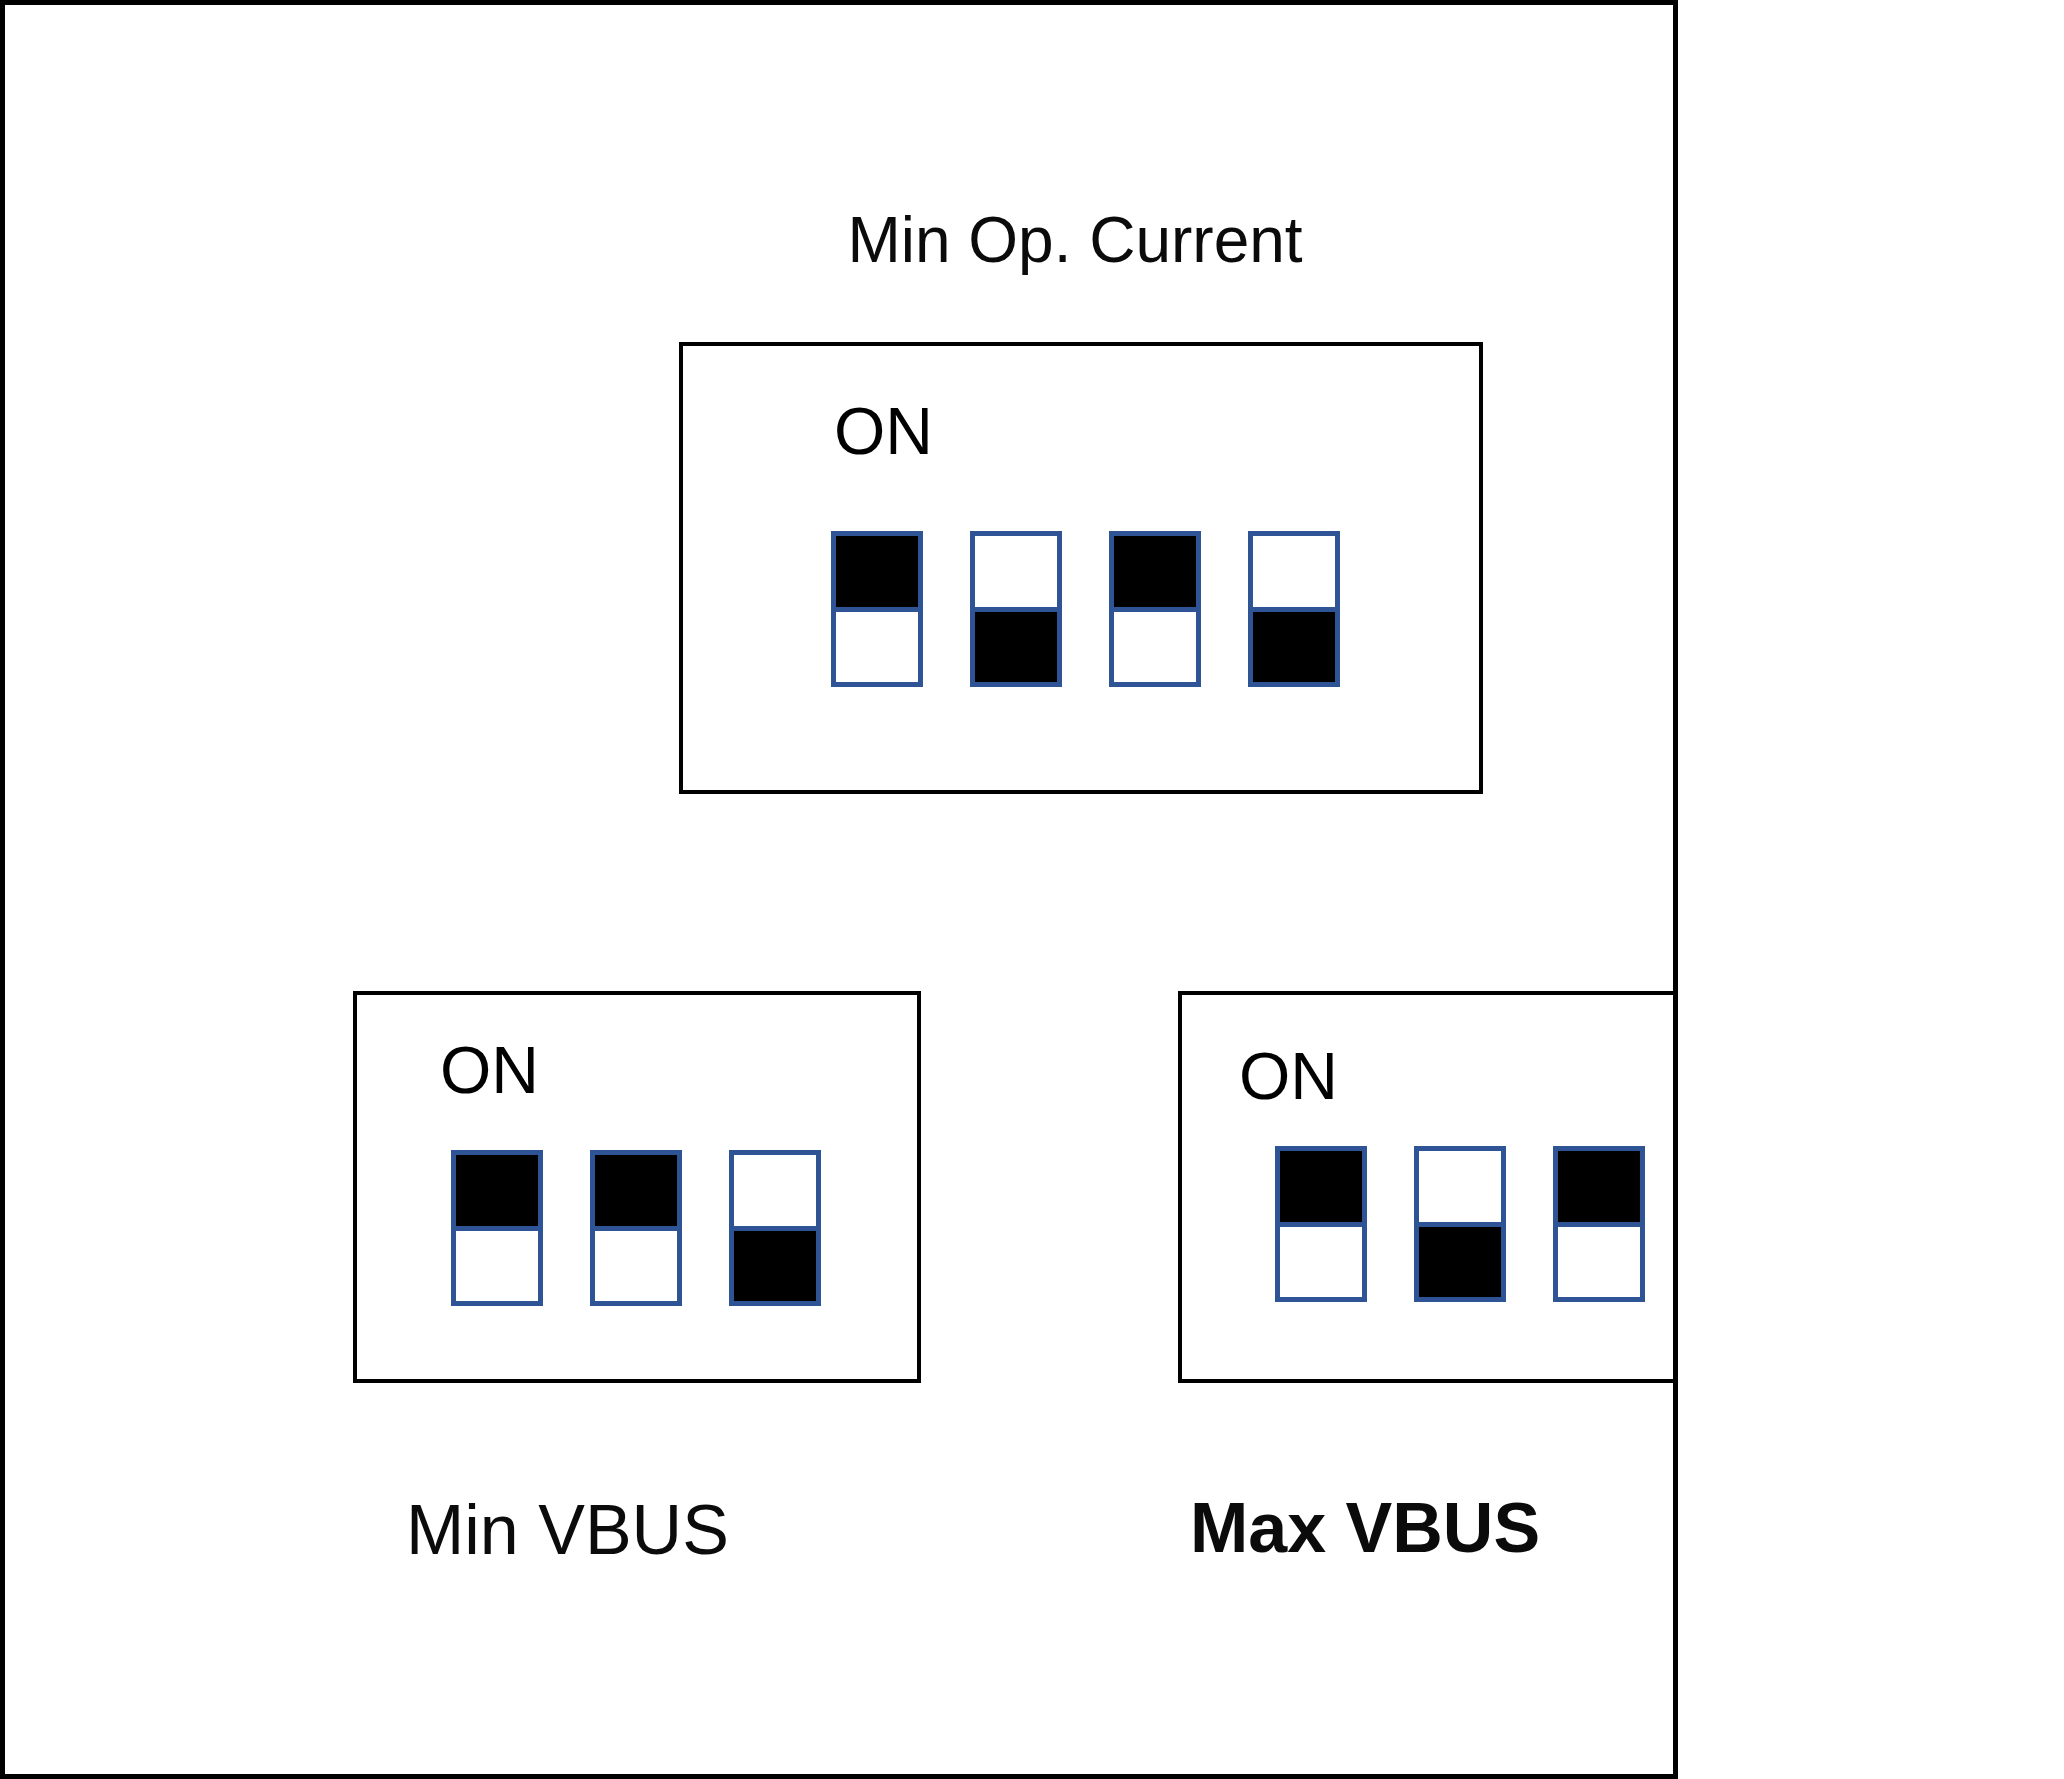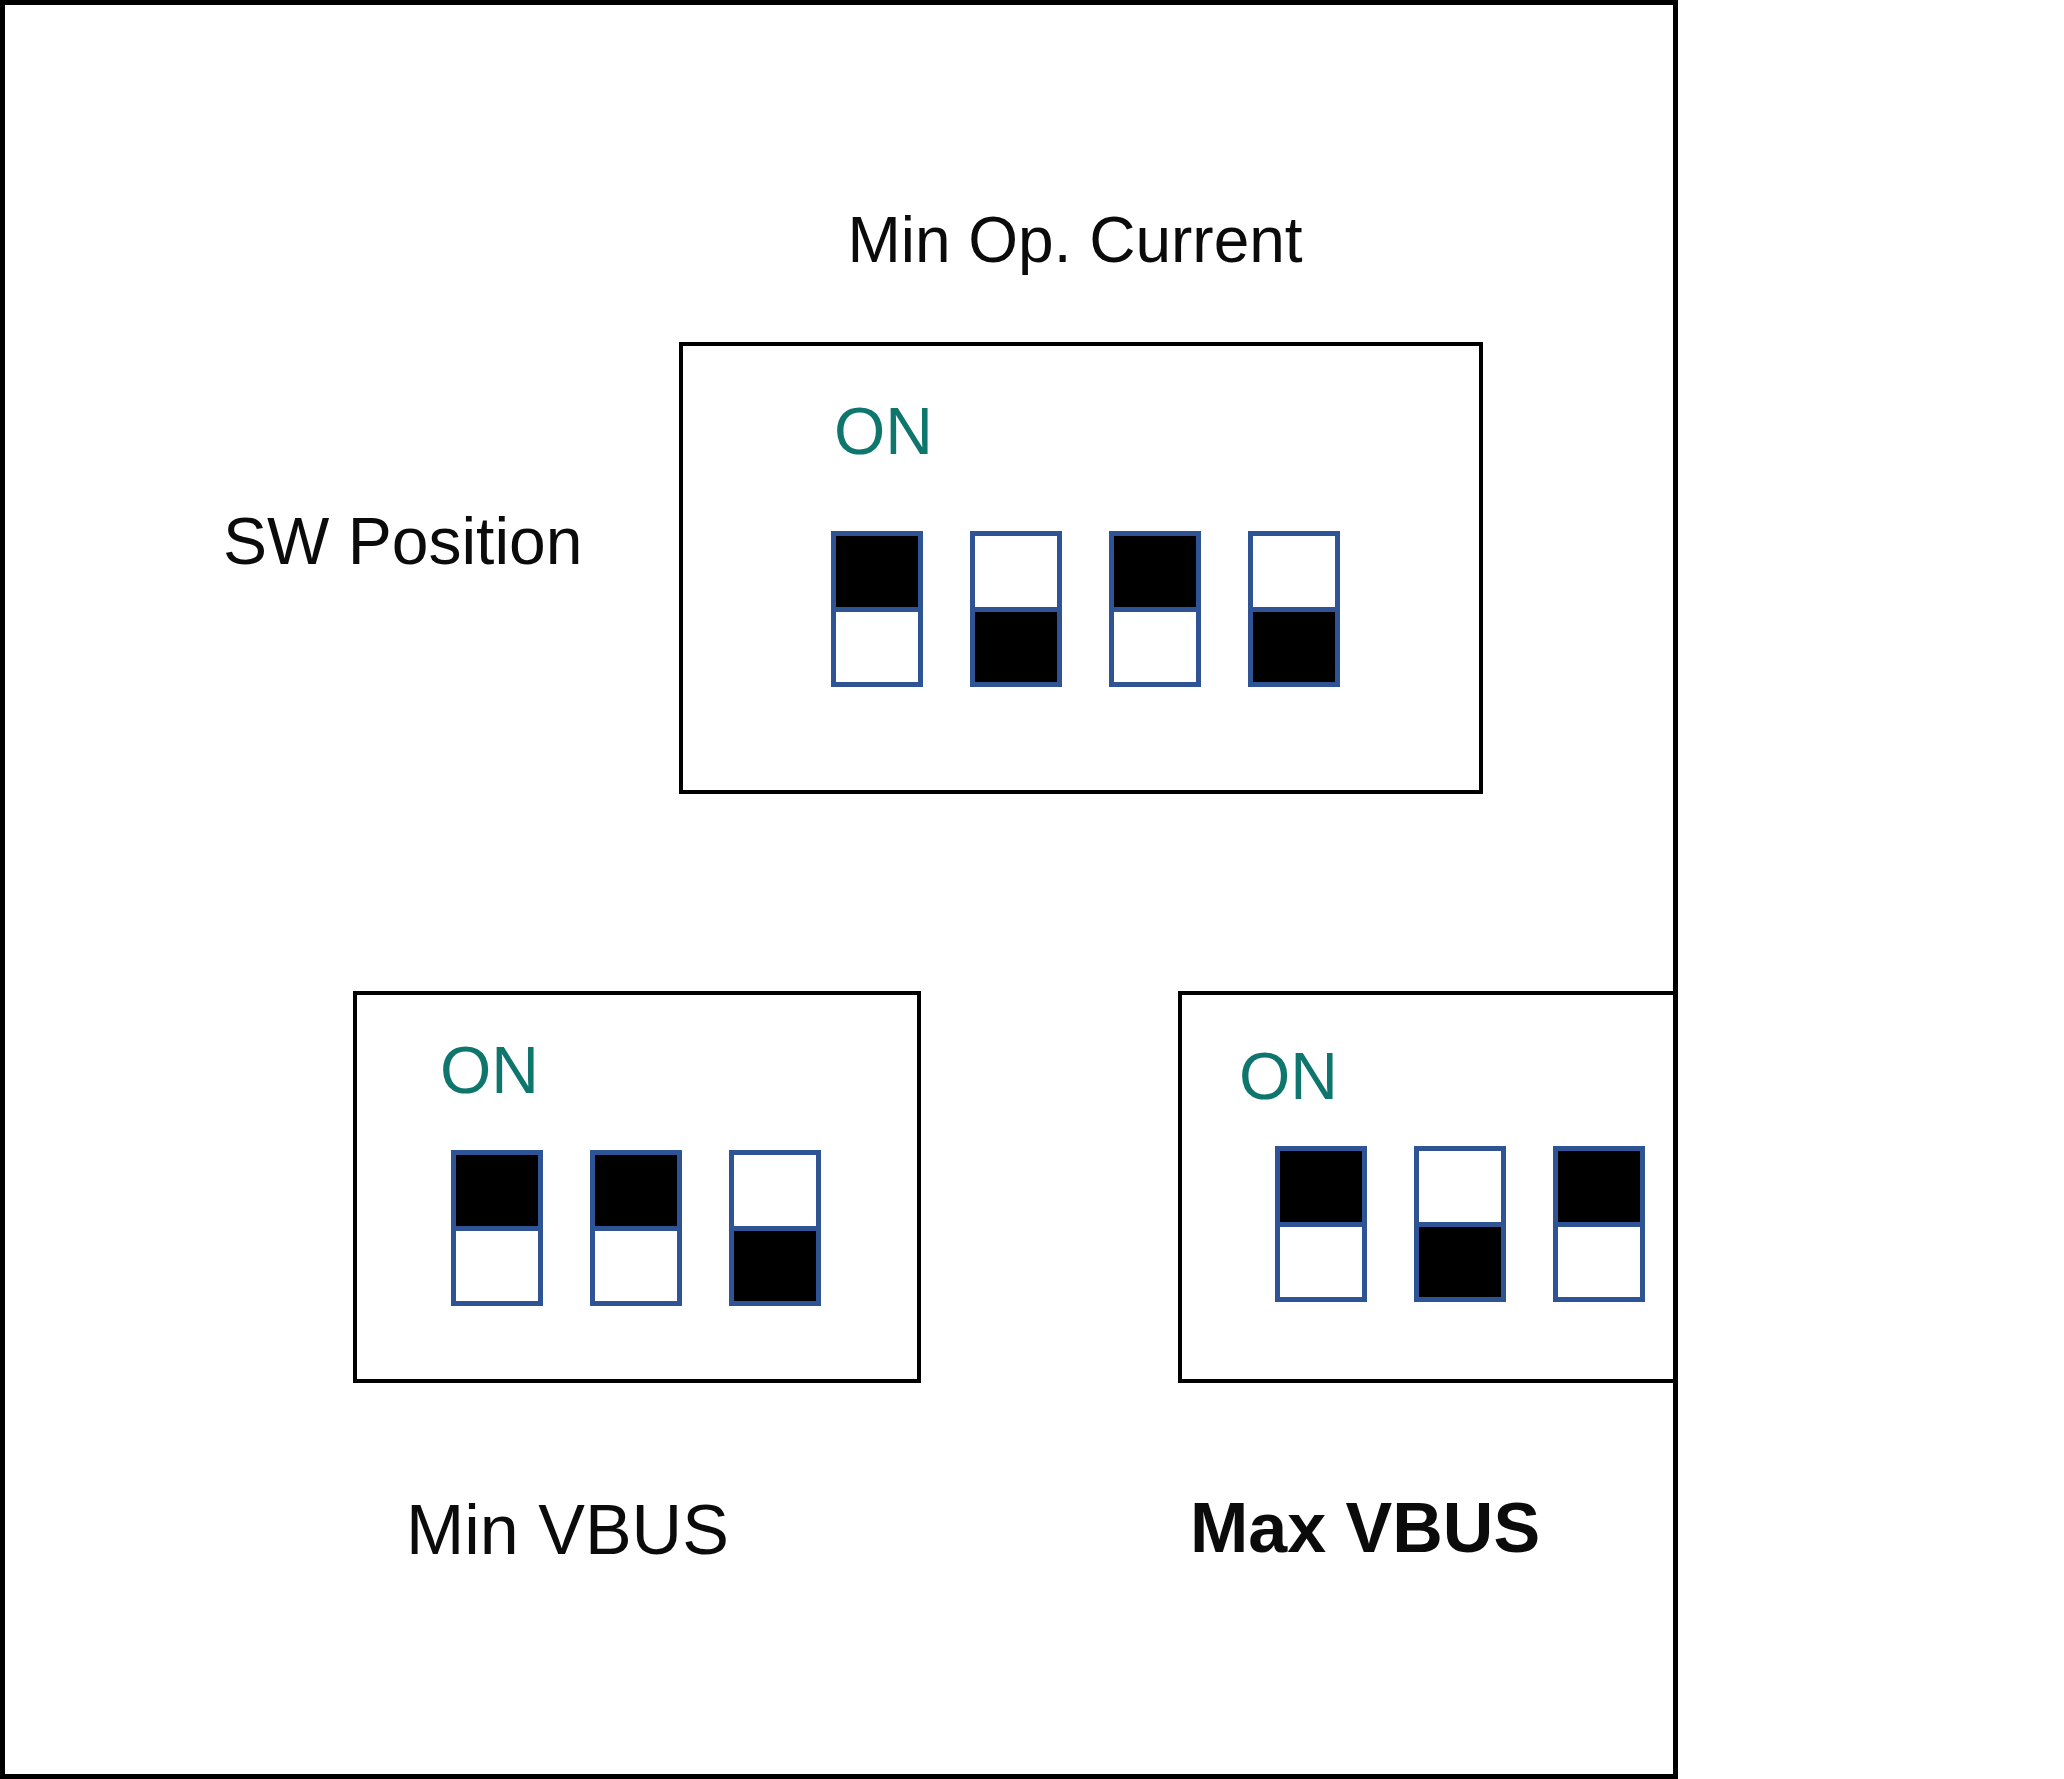--- a/index.html
+++ b/index.html
@@ -51,21 +51,21 @@
     box-sizing: border-box;
   }
   .box.top-box { left: 674px; top: 337px;  width: 804px; height: 452px; }
   .box.bl-box  { left: 348px; top: 986px; width: 568px; height: 392px; }
   .box.br-box  { left: 1173px; top: 986px; width: 568px; height: 392px; }
 
   .on-label {
     position: absolute;
     font-size: 66px;
     line-height: 1;
-    color: #0f766e;
+    color: #000000;
   }
   .top-box .on-label { left: 151px; top: 52px; }
   .bl-box  .on-label { left: 83px;  top: 42px; }
   .br-box  .on-label { left: 57px;  top: 48px; }
 
   .switch-row {
     position: absolute;
     display: flex;
     gap: 47px;
   }
@@ -87,21 +87,20 @@
   .sw.on  .cell.top    { background: var(--sw-fill, #000000); }
   .sw.off .cell.bottom { background: var(--sw-fill, #000000); }
 </style>
 </head>
 <body>
 
 <div class="canvas">
 
   <div class="label title">Min Op. Current</div>
 
-  <div class="label sw-pos">SW Position</div>
 
   <div class="box top-box">
     <div class="on-label">ON</div>
     <div class="switch-row">
         <div class="sw on">
           <div class="cell top"></div>
           <div class="cell bottom"></div>
         </div>
         <div class="sw off">
           <div class="cell top"></div>

